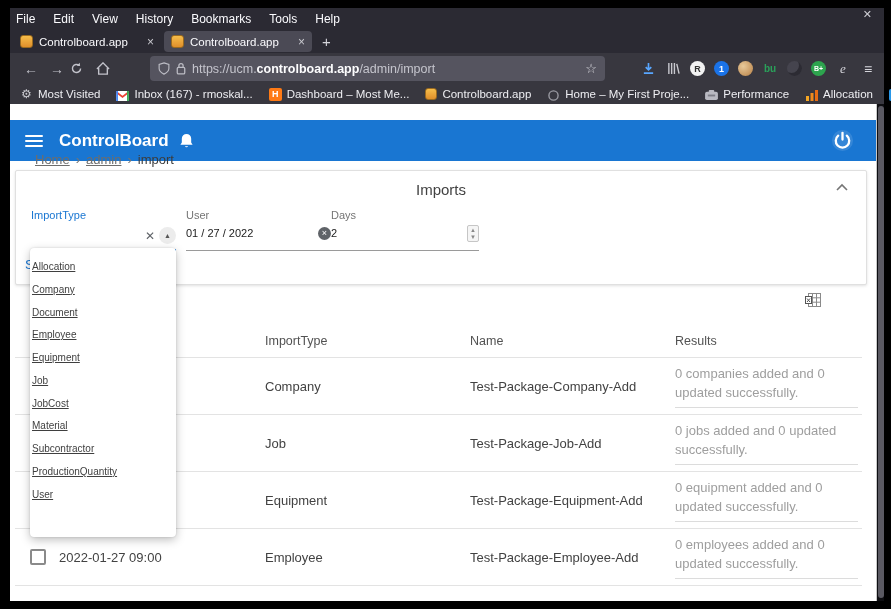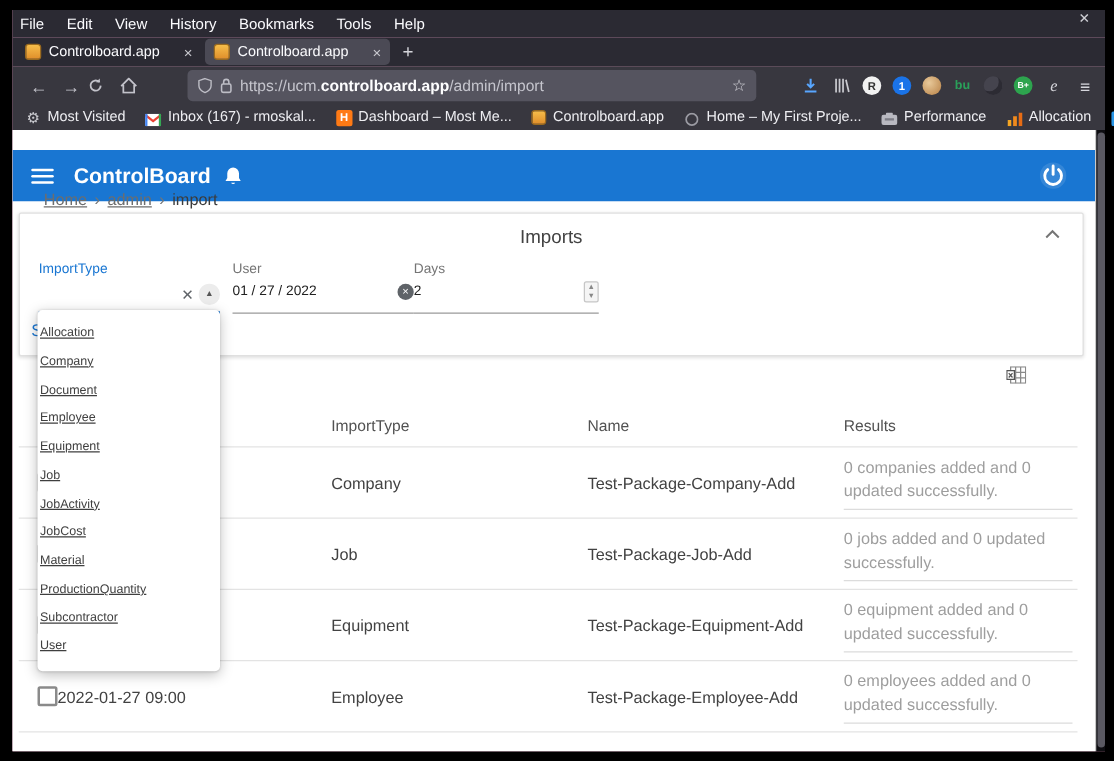--- a/index.html
+++ b/index.html
@@ -87,21 +87,21 @@
   .spinner { width:12px; height:17px; background:#f5f5f5; border:1px solid #c6c6c6; border-radius:2px;
              display:flex; flex-direction:column; align-items:center; justify-content:center;
              font-size:6px; color:#888; line-height:7px; }
   .search-btn { position:absolute; left:9px; top:86px; color:#1976d2; font-size:13.5px; }
 
   .export-ic { position:absolute; left:795px; top:189px; }
 
   .table { position:absolute; left:5px; top:220px; width:847px; }
   .trow { display:flex; align-items:center; height:57px; border-bottom:1px solid #e3e3e3; }
   .thead { height:34px; font-size:12.5px; color:#525252; }
-  .c1 { width:250px; padding-left:15px; display:flex; align-items:center; }
+  .c1 { width:250px; padding-left:15px; display:flex; align-items:center; gap:13px; }
   .c2 { width:205px; } .c3 { width:205px; } .c4 { width:187px; }
   .cell { font-size:13px; color:#424242; }
   .results { font-size:13px; color:#9e9e9e; line-height:19px; border-bottom:1px solid #dcdcdc;
              padding-bottom:5px; width:183px; }
   .checkbox { width:16px; height:16px; border:2px solid #8a8a8a; border-radius:2px; background:#fff; }
 
   .dropdown { position:absolute; left:20px; top:144px; width:146px; height:289px; background:#fff;
               border-radius:4px; box-shadow:0 3px 10px rgba(0,0,0,.25), 0 0 2px rgba(0,0,0,.15);
               z-index:20; padding:8px 0; }
   .opt { height:22.75px; line-height:22.75px; padding-left:2px; font-size:10px; color:#3f3f3f; cursor:pointer;text-decoration:underline; }
@@ -391,25 +391,24 @@
       </div>
     </div>
 
     <div class="dropdown">
       <div class="opt">Allocation</div>
       <div class="opt">Company</div>
       <div class="opt">Document</div>
       <div class="opt">Employee</div>
       <div class="opt">Equipment</div>
       <div class="opt">Job</div>
-      <div class="opt">JobActivity</div>
       <div class="opt">JobCost</div>
       <div class="opt">Material</div>
+      <div class="opt">Subcontractor</div>
       <div class="opt">ProductionQuantity</div>
-      <div class="opt">Subcontractor</div>
       <div class="opt">User</div>
     </div>
 
   </div>
 
   <div class="scrollbar" style="left:866px;top:96px;position:absolute">
     <div class="thumb"></div>
   </div>
 
 </div>

